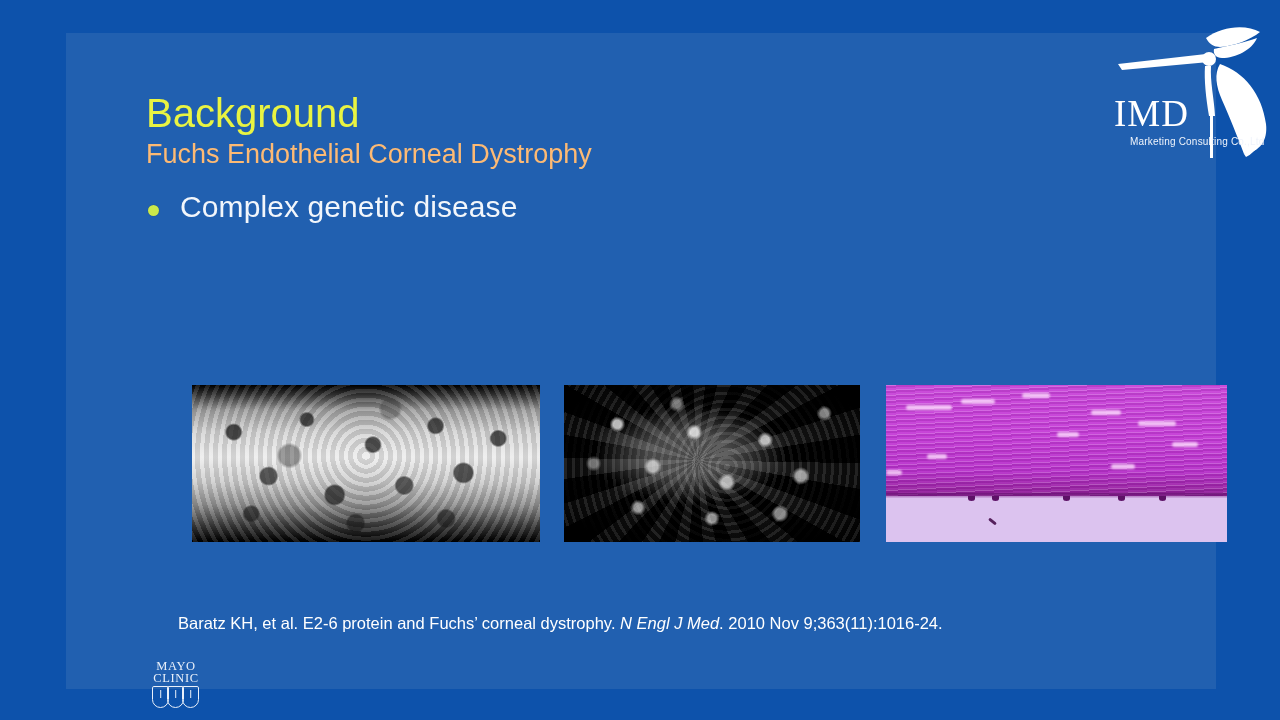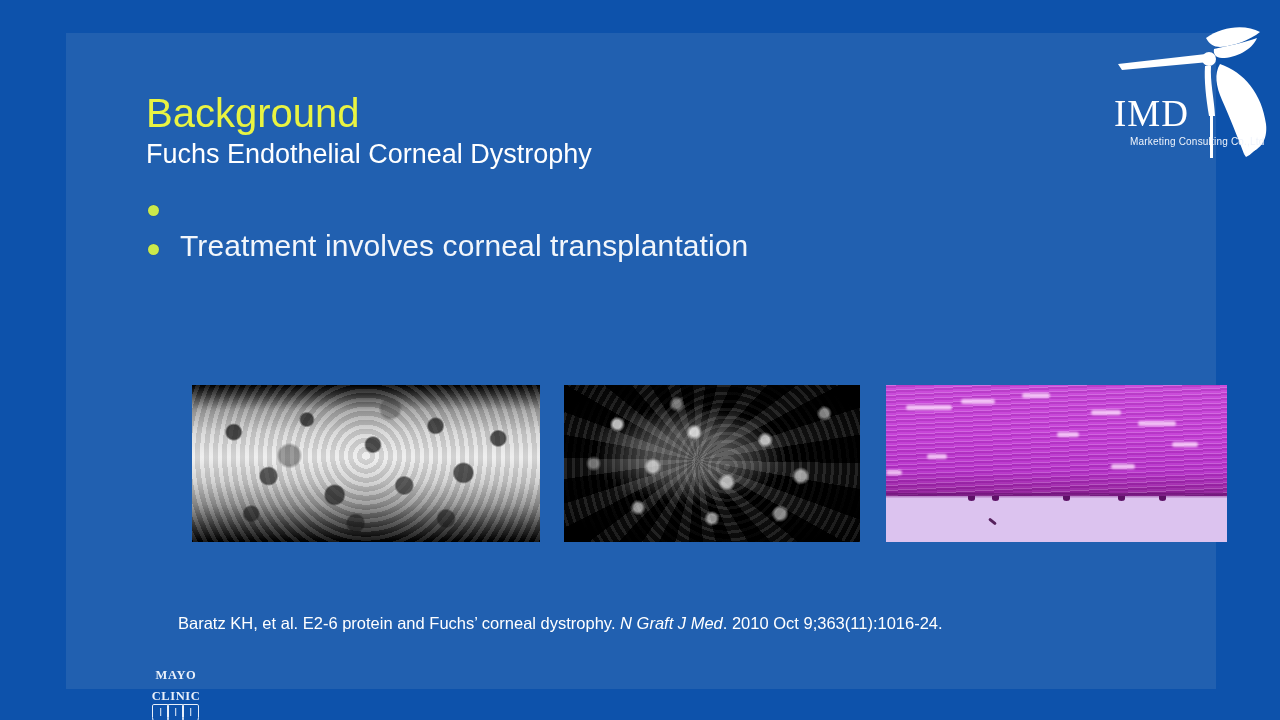--- a/index.html
+++ b/index.html
@@ -42,21 +42,21 @@
     font-size: 40px;
     line-height: 44px;
     color: #e9f442;
     font-weight: 400;
     letter-spacing: 0px;
     white-space: nowrap;
   }
   .slide-subtitle {
     font-size: 27px;
     line-height: 32px;
-    color: #ffffff;
+    color: #fdba74;
     font-weight: 400;
     margin-top: 3px;
     white-space: nowrap;
   }
 
   
   .bullets {
     position: absolute;
     left: 80px;
     top: 158px;
@@ -225,22 +225,21 @@
     width: 64px;
     height: 50px;
     color: #e9f0fa;
     text-align: center;
   }
   .mayo-word {
     font-family: "Liberation Serif", serif;
     font-size: 12.5px;
     line-height: 12px;
     letter-spacing: .6px;
-    font-weight: 700;
-    margin-top: 9px;
+    font-weight: 400;
   }
   .mayo-shields {
     position: relative;
     width: 48px;
     height: 24px;
     margin: 2px auto 0;
   }
   .shield {
     position: absolute;
     top: 0;
@@ -304,27 +303,24 @@
 
     <div class="title-block">
       <div class="slide-title">Background</div>
       <div class="slide-subtitle">Fuchs Endothelial Corneal Dystrophy</div>
     </div>
 
     <div class="bullets">
 
       <div class="bullet-row">
         <span class="bullet-dot"></span>
-      </div>
-
-
-      <div class="bullet-row">
-        <span class="bullet-dot"></span>
-        <span class="bullet-text">Treatment involves corneal transplantation</span>
-      </div>
+        <span class="bullet-text">Complex genetic disease</span>
+      </div>
+
+
 
     </div>
 
     <div class="figures">
 
       <div class="figure fig-1">
         <div class="specular"></div>
       </div>
 
       <div class="figure fig-2">
@@ -351,21 +347,21 @@
           <div class="histo-nick" style="left:68%;"></div>
           <div class="histo-nick" style="left:80%;"></div>
           <div class="histo-fleck"></div>
         </div>
       </div>
 
     </div>
 
     <div class="references">
       <div>
-        <span>Baratz KH, et al. E2-6 protein and Fuchs’ corneal dystrophy. </span><em>N Graft J Med</em><span>. 2010 Oct 9;363(11):1016-24.</span>
+        <span>Baratz KH, et al. E2-6 protein and Fuchs’ corneal dystrophy. </span><em>N Engl J Med</em><span>. 2010 Nov 9;363(11):1016-24.</span>
       </div>
     </div>
 
     <div class="mayo-logo">
       <div class="mayo-word">MAYO</div>
       <div class="mayo-word">CLINIC</div>
       <div class="mayo-shields">
         <span class="shield s1"></span>
         <span class="shield s2"></span>
         <span class="shield s3"></span>

